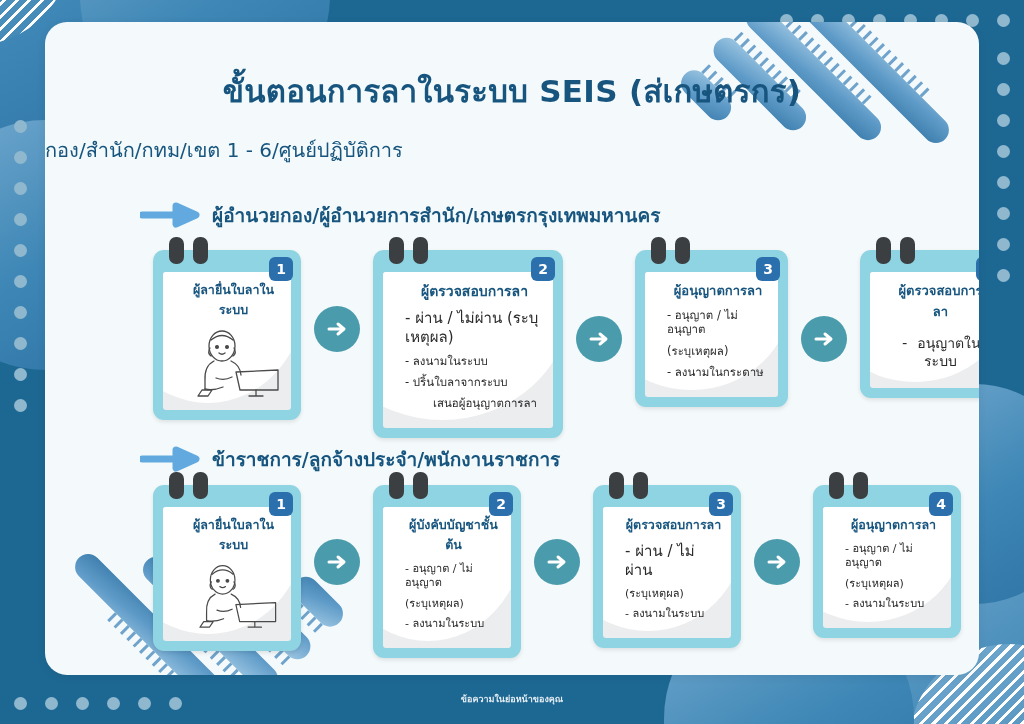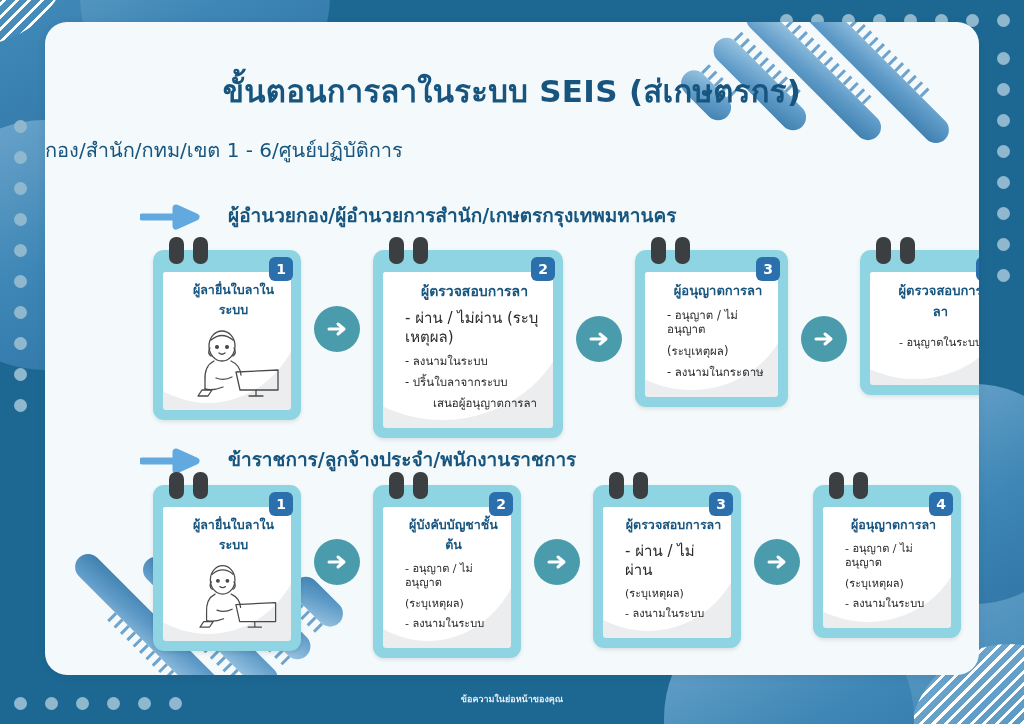--- a/index.html
+++ b/index.html
@@ -99,21 +99,21 @@
     letter-spacing: .3px;
   }
   #subtitle {
     position: absolute; top: 112px; left: 0; width: 100%;
     font-size: 20px; font-weight: normal;
     color: #17557F;
   }
 
   .section-head {
     position: absolute;
-    display: flex; align-items: flex-end; gap: 26px;
+    display: flex; align-items: center; gap: 10px;
     font-size: 19px; font-weight: bold; color: #17557F;
   }
   #section-head-1 { top: 178px; left: 95px; }
   #section-head-2 { top: 422px; left: 95px; }
 
   .lead-arrow { width: 62px; height: 26px; flex: 0 0 auto; }
 
   
   .flow-row {
     position: absolute;
@@ -504,21 +504,21 @@
 
       <div class="step" style="width:148px;">
         <div class="clips">
           <div class="clip"></div>
           <div class="clip"></div>
         </div>
         <div class="card">
           <div class="badge">4</div>
           <div class="inner" style="min-height:113px;">
             <div class="card-title" style="font-size:13px;">ผู้ตรวจสอบการลา</div>
-            <div class="bullet" style="font-size:11px; margin-top:14px; text-align:center;">- อนุญาตในระบบ</div>
+            <div class="bullet" style="font-size:14px; margin-top:14px; text-align:center;font-family:Liberation Mono, monospace;">- อนุญาตในระบบ</div>
           </div>
         </div>
       </div>
     </div>
 
     <div class="section-head" id="section-head-2">
       <svg class="lead-arrow" viewBox="0 0 62 26">
         <path d="M2 13 H40 M36 4 L56 13 L36 22 Z" stroke="#62A9E0" stroke-width="7" fill="#62A9E0" stroke-linecap="round" stroke-linejoin="round"></path>
       </svg>
       <span>ข้าราชการ/ลูกจ้างประจำ/พนักงานราชการ</span>

